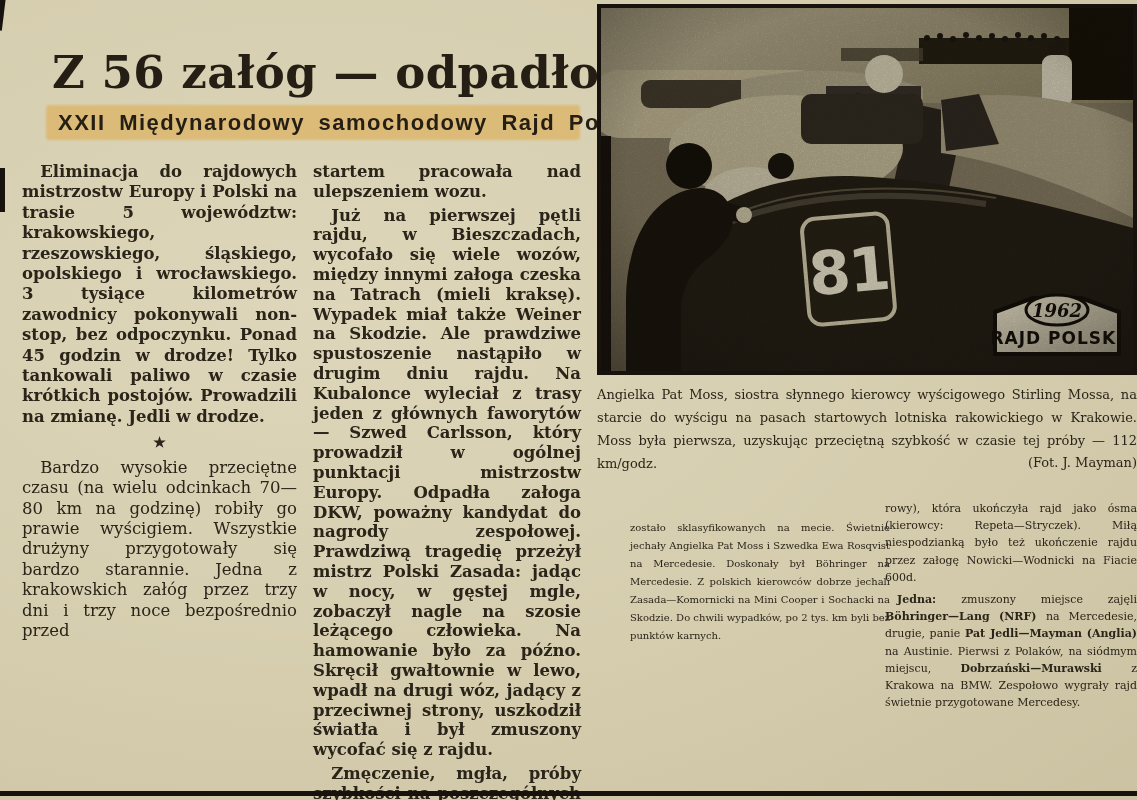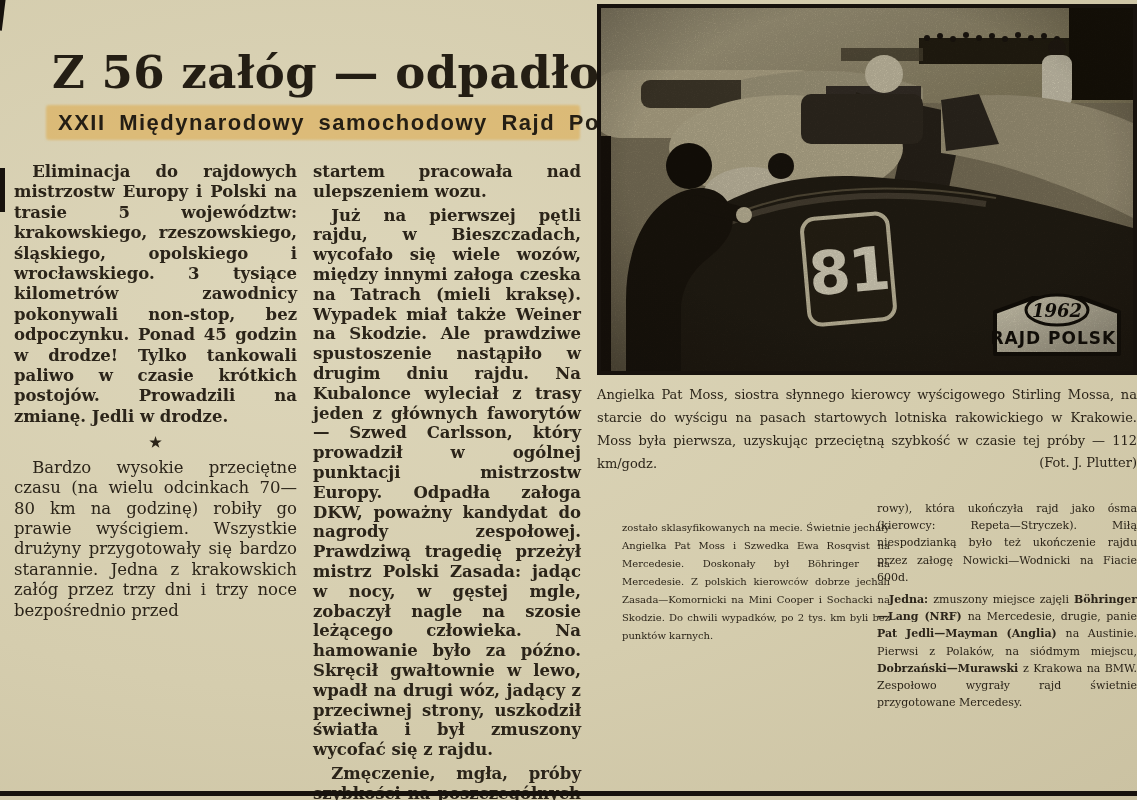--- a/index.html
+++ b/index.html
@@ -17,21 +17,21 @@
   .subhead-highlight{
     position:absolute;left:46px;top:105px;width:534px;height:35px;
     background:var(--highlight,#dfa63e);opacity:.5;border-radius:3px;filter:blur(1.2px);
   }
   .subheadline{
     position:absolute;left:58px;top:110px;white-space:nowrap;
     font-family:"Liberation Sans", sans-serif;font-weight:bold;
     font-size:22px;letter-spacing:1.5px;word-spacing:6px;color:#241e14;
   }
   .col{position:absolute;text-align:justify;}
-  .col p{margin:0 0 5px 0;}
+  .col p{margin:0 0 5px 8px;}
   .indent{text-indent:1.1em;}
   .col1{left:14px;top:162px;width:283px;font-size:16.5px;line-height:20.4px;font-weight:bold;}
   .col1 .light{font-weight:normal;}
   .col2{left:305px;top:162px;width:276px;font-size:16.5px;line-height:19.8px;font-weight:bold;}
   .col2 p{margin:0 0 4px 8px;}
   .col3{left:622px;top:519px;width:268px;font-size:10px;line-height:18px;}
   .col4{left:877px;top:500px;width:260px;font-size:11px;line-height:17.2px;}
   .star{ text-align:center;font-size:14px;margin:1px 0 4px 0;font-weight:bold;}
   .photo{
     position:absolute;left:597px;top:4px;width:540px;height:371px;
@@ -172,21 +172,21 @@
         <text x="64" y="52" text-anchor="middle" font-family="DejaVu Sans, sans-serif" font-weight="bold" font-size="17" letter-spacing="1" fill="#14100a">RAJD POLSKI</text>
       </g>
 
       <rect x="0" y="0" width="532" height="363" fill="url(#vig)"></rect>
       <rect x="0" y="0" width="532" height="363" filter="url(#grain)" opacity="0.22"></rect>
     </svg>
   </div>
 
   <div class="caption">
     <span>Angielka Pat Moss, siostra słynnego kierowcy wyścigowego Stirling Mossa, na starcie do wyścigu na pasach startowych lotniska rakowickiego w Krakowie. Moss była pierwsza, uzyskując przeciętną szybkość w czasie tej próby — 112 km/godz.</span>
-    <span class="credit">(Fot. J. Plutter)</span>
+    <span class="credit">(Fot. J. Mayman)</span>
   </div>
 
   <div class="col col3">
     <p>zostało sklasyfikowanych na mecie. Świetnie jechały Angielka Pat Moss i Szwedka Ewa Rosqvist na Mercedesie. Doskonały był Böhringer na Mercedesie. Z polskich kierowców dobrze jechali Zasada—Komornicki na Mini Cooper i Sochacki na Skodzie. Do chwili wypadków, po 2 tys. km byli bez punktów karnych.</p>
   </div>
 
   <div class="col col4">
     <p>rowy), która ukończyła rajd jako ósma (kierowcy: Repeta—Stryczek). Miłą niespodzianką było też ukończenie rajdu przez załogę Nowicki—Wodnicki na Fiacie 600d.</p>
     <p class="indent"><b>Jedna: </b><span>zmuszony miejsce zajęli </span><b>Böhringer—Lang (NRF) </b><span>na Mercedesie, drugie, panie </span><b>Pat Jedli—Mayman (Anglia) </b><span>na Austinie. Pierwsi z Polaków, na siódmym miejscu, </span><b>Dobrzański—Murawski </b><span>z Krakowa na BMW. Zespołowo wygrały rajd świetnie przygotowane Mercedesy.</span></p>
   </div>

